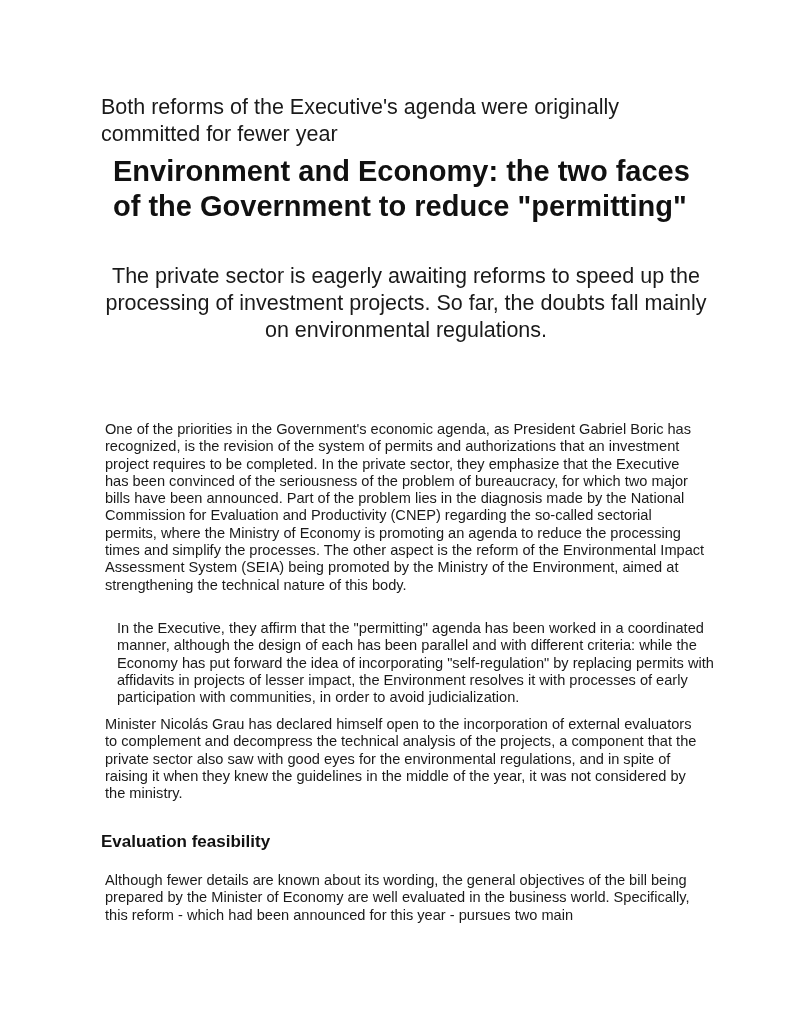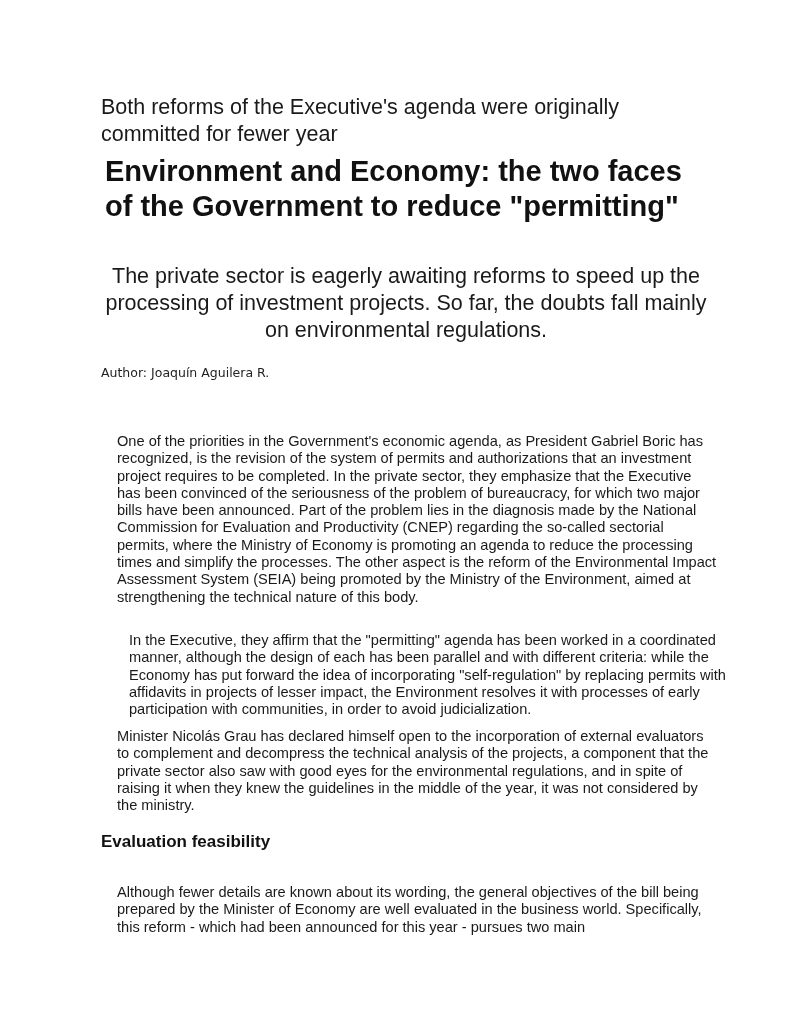--- a/index.html
+++ b/index.html
@@ -1,41 +1,40 @@
 <!DOCTYPE html>
 <html><head>
   <meta charset="utf-8">
   <style>
     html, body { margin: 0; padding: 0; background: #ffffff; }
     body { width: 800px; height: 1035px; position: relative; overflow: hidden; color: #111111; }
     .page { position: absolute; left: 101px; top: 0; width: 600px; }
     .kicker { position: absolute; top: 94px; left: 0; width: 600px;
       font-family: "Liberation Sans", sans-serif; font-size: 21.5px; line-height: 27px; color: #1a1a1a; }
-    .headline { position: absolute; top: 154px; left: 4px; width: 600px; margin: 0;
+    .headline { position: absolute; top: 154px; left: 12px; width: 600px; margin: 0;
       font-family: "Liberation Sans", sans-serif; font-weight: bold; font-size: 29px; line-height: 35px; color: #111; }
     .subhead { position: absolute; top: 263px; left: 0; width: 610px;
       font-family: "Liberation Sans", sans-serif; font-size: 21.5px; line-height: 27px; color: #1a1a1a; text-align: center; }
     .meta { position: absolute; top: 364px; left: 0; font-family: "DejaVu Sans", sans-serif; font-size: 12.5px; line-height: 17px; color: #222; }
     .meta .source { font-weight: bold; }
-    .body-text { font-family: "Liberation Sans", sans-serif; font-size: 14.6px; line-height: 17.3px; color: #1a1a1a; margin: 16px; }
+    .body-text { font-family: "Liberation Sans", sans-serif; font-size: 14.6px; line-height: 17.3px; color: #1a1a1a; margin: 4px; }
     .p1 { position: absolute; top: 417px; left: 0; width: 600px; }
     .p2 { position: absolute; top: 616px; left: 12px; width: 600px; }
     .p3 { position: absolute; top: 712px; left: 0; width: 600px; }
     .section-heading { position: absolute; top: 831px; left: 0; margin: 0;
       font-family: "Liberation Sans", sans-serif; font-weight: bold; font-size: 17px; line-height: 22px; color: #111; }
     .p4 { position: absolute; top: 868px; left: 0; width: 600px; }
   </style>
 </head>
 <body>
 
 <div class="page">
   <div class="kicker">Both reforms of the Executive's agenda were originally committed for fewer year</div>
   <h1 class="headline">Environment and Economy: the two faces of the Government to reduce "permitting"</h1>
   <div class="subhead">The private sector is eagerly awaiting reforms to speed up the processing of investment projects. So far, the doubts fall mainly on environmental regulations.</div>
   <div class="meta">
-    <div>Author: Joaquín Aguilera R.</div>
   </div>
   <p class="body-text p1">One of the priorities in the Government's economic agenda, as President Gabriel Boric has recognized, is the revision of the system of permits and authorizations that an investment project requires to be completed. In the private sector, they emphasize that the Executive has been convinced of the seriousness of the problem of bureaucracy, for which two major bills have been announced. Part of the problem lies in the diagnosis made by the National Commission for Evaluation and Productivity (CNEP) regarding the so-called sectorial permits, where the Ministry of Economy is promoting an agenda to reduce the processing times and simplify the processes. The other aspect is the reform of the Environmental Impact Assessment System (SEIA) being promoted by the Ministry of the Environment, aimed at strengthening the technical nature of this body.</p>
   <p class="body-text p2">In the Executive, they affirm that the "permitting" agenda has been worked in a coordinated manner, although the design of each has been parallel and with different criteria: while the Economy has put forward the idea of incorporating "self-regulation" by replacing permits with affidavits in projects of lesser impact, the Environment resolves it with processes of early participation with communities, in order to avoid judicialization.</p>
   <p class="body-text p3">Minister Nicolás Grau has declared himself open to the incorporation of external evaluators to complement and decompress the technical analysis of the projects, a component that the private sector also saw with good eyes for the environmental regulations, and in spite of raising it when they knew the guidelines in the middle of the year, it was not considered by the ministry.</p>
   <h2 class="section-heading">Evaluation feasibility</h2>
   <p class="body-text p4">Although fewer details are known about its wording, the general objectives of the bill being prepared by the Minister of Economy are well evaluated in the business world. Specifically, this reform - which had been announced for this year - pursues two main</p>
 </div>
 
 </body></html>

